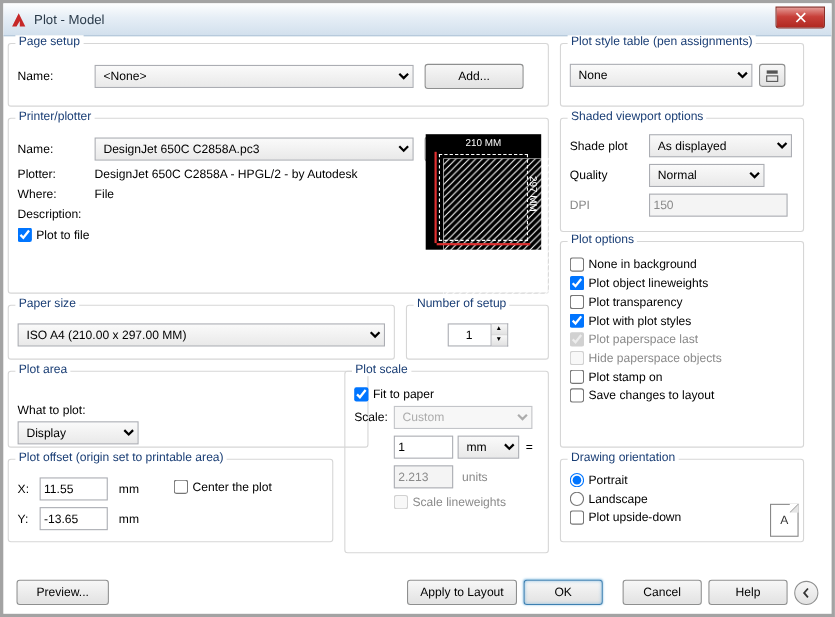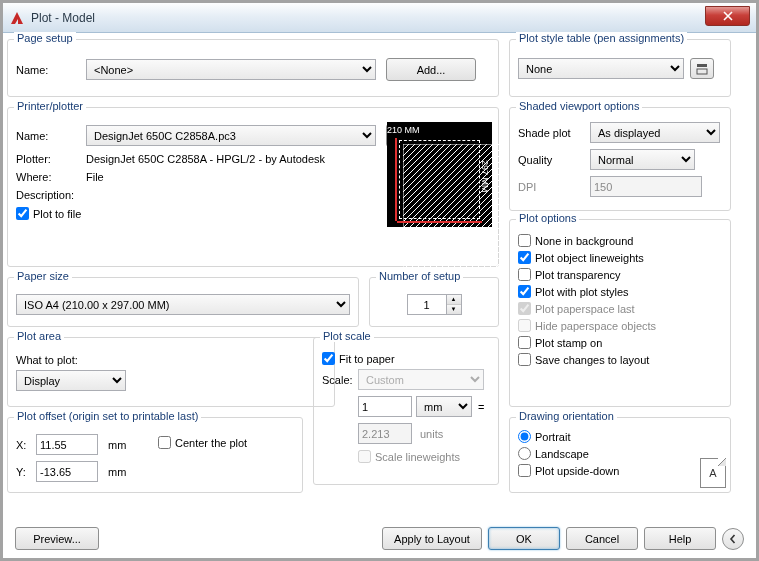--- a/index.html
+++ b/index.html
@@ -95,21 +95,21 @@
     <span>File</span>
    </div>
    <div class="row">
     <span class="lbl" style="width:70px">Description:</span>
    </div>
    <label class="ck">
     <input type="checkbox" class="chk" checked="" style="">
     <span>Plot to file</span>
    </label>
    <div class="preview">
-    <span class="dim" style="top:3px;left:0;right:0;text-align:left">210 MM</span>
+    <span class="dim" style="top:3px;left:0;right:0;text-align:center">210 MM</span>
     <span class="dim" style="right:2px;top:38px;writing-mode:vertical-rl">297 MM</span>
     <div class="paperbox">
      <svg class="paperfill">
               <defs>
                 <pattern id="h" width="6" height="6" patternUnits="userSpaceOnUse">
                   <path d="M-1,1 l2,-2 M0,6 l6,-6 M5,7 l2,-2" stroke="#fff" stroke-width="1"></path>
                 </pattern>
               </defs>
               <rect width="100%" height="100%" fill="url(#h)" stroke="#fff"></rect>
             </svg>
@@ -124,21 +124,21 @@
    <div class="row" style="margin-top:6px">
     <span class="lbl" style="width:72px">Shade plot</span>
     <select style="width:130px"><option>As displayed</option></select>
    </div>
    <div class="row">
     <span class="lbl" style="width:72px">Quality</span>
     <select style="width:105px"><option>Normal</option></select>
    </div>
    <div class="row">
     <span class="lbl" style="width:72px;color:#8a8a8a">DPI</span>
-    <input type="text" disabled="" style="width: 112px;" value="150">
+    <input type="text" disabled="" style="width: 126px;" value="150">
    </div>
   </div>
 
   <div class="group" style="left:506px;top:186px;width:222px;height:188px">
    <span class="grouptitle">Plot options</span>
    <div style="margin-top:6px">
     <label class="ck">
             <input type="checkbox" class="chk" style="">
             <span>None in background</span>
           </label>
@@ -184,43 +184,43 @@
     <input type="text" style="width: 40px; text-align: center;" value="1">
     <div class="spinner">
             <div>▲</div>
             <div>▼</div>
           </div>
    </div>
   </div>
 
   <div class="group" style="left:4px;top:304px;width:328px;height:70px">
    <span class="grouptitle">Plot area</span>
-   <div style="margin-top:8px" class="lbl">What to plot:</div>
+   <div style="margin-top:21px" class="lbl">What to plot:</div>
    <select style="width:110px;margin-top:4px"><option>Display</option></select>
   </div>
 
   <div class="group" style="left:4px;top:384px;width:296px;height:76px">
-   <span class="grouptitle">Plot offset (origin set to printable last)</span>
+   <span class="grouptitle">Plot offset (origin set to printable area)</span>
    <div class="row" style="margin-top:8px">
     <span style="width:20px">X:</span>
     <input type="text" style="width: 62px;" value="11.55">
     <span style="margin-left:10px;width:40px">mm</span>
     <label class="ck" style="margin-left:10px">
             <input type="checkbox" class="chk" style="">
             <span>Center the plot</span>
           </label>
    </div>
    <div class="row">
     <span style="width:20px">Y:</span>
     <input type="text" style="width: 62px;" value="-13.65">
     <span style="margin-left:10px">mm</span>
    </div>
   </div>
 
-  <div class="group" style="left:310px;top:304px;width:186px;height:148px">
+  <div class="group" style="left:310px;top:304px;width:186px;height:166px">
    <span class="grouptitle">Plot scale</span>
    <label class="ck" style="margin-top:6px">
           <input type="checkbox" class="chk" checked="" style="">
           <span>Fit to paper</span>
         </label>
    <div class="row">
     <span style="width:36px">Scale:</span>
     <select disabled="" style="width:126px"><option>Custom</option></select>
    </div>
    <div class="row" style="margin-left:36px">
@@ -257,21 +257,21 @@
    <div class="aicon">
           <span>A</span>
         </div>
   </div>
 
   <div class="bottombar">
    <button class="btn" style="min-width:84px">Preview...</button>
    <div style="flex:1"></div>
    <button class="btn" style="min-width:100px">Apply to Layout</button>
    <button class="btn primary" style="margin-left:6px;min-width:72px">OK</button>
-   <button class="btn" style="margin-left:6px;min-width:72px">Cancel</button>
+   <button class="btn" style="margin-left:18px;min-width:72px">Cancel</button>
    <button class="btn" style="margin-left:6px;min-width:72px">Help</button>
    <span class="iconbtn" style="margin-left:6px;border-radius:11px;width:22px;height:22px">
     <svg width="10" height="10" viewBox="0 0 10 10">
             <path d="M6.5 1 L3 5 L6.5 9" fill="none" stroke="#333" stroke-width="1.6"></path>
           </svg>
    </span>
   </div>
 
  </div>
 </div>

